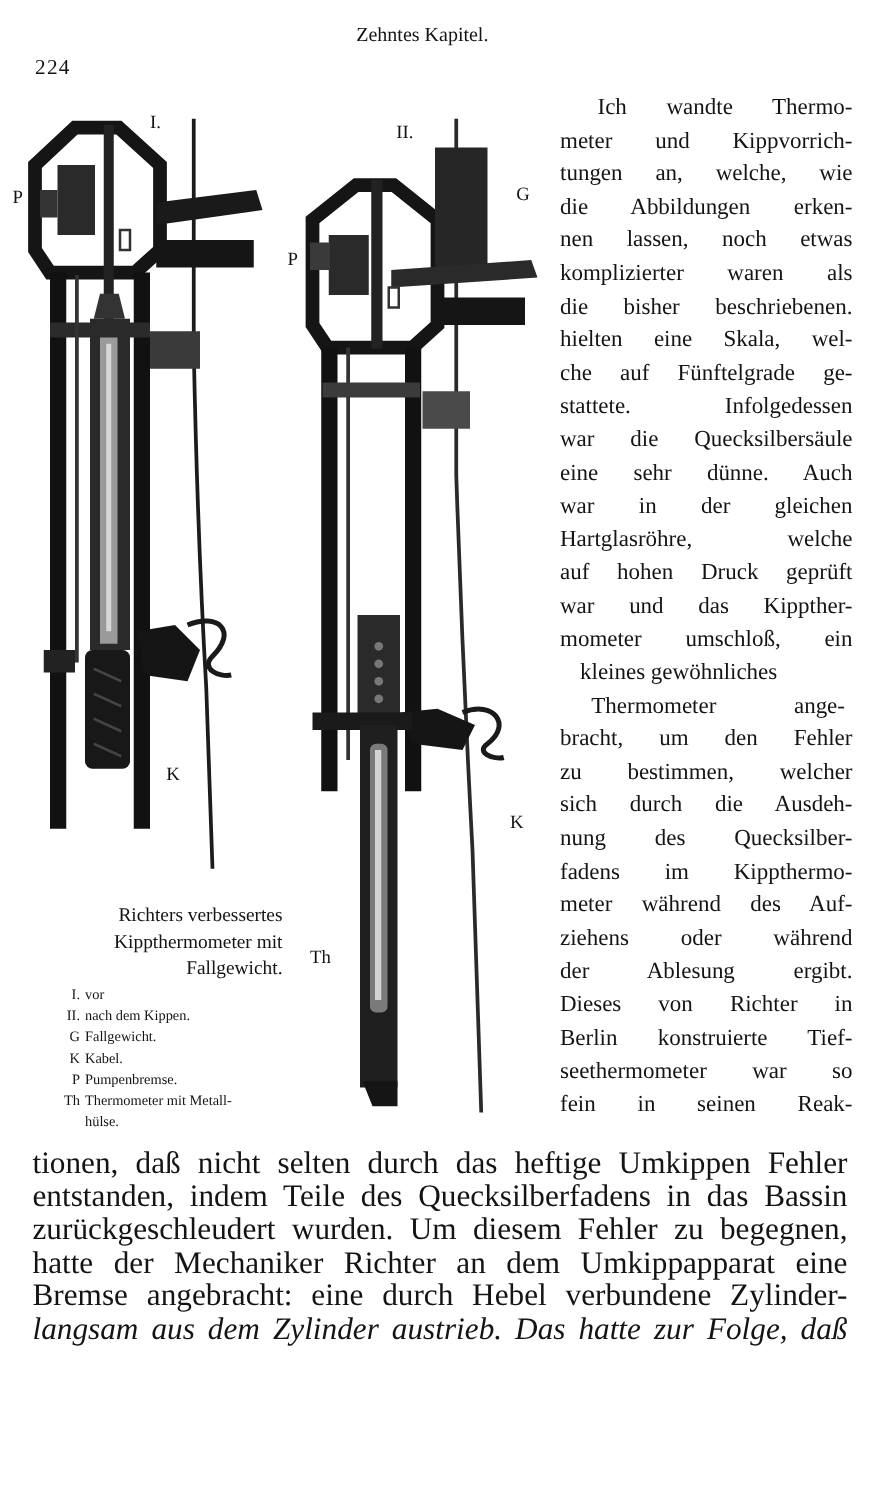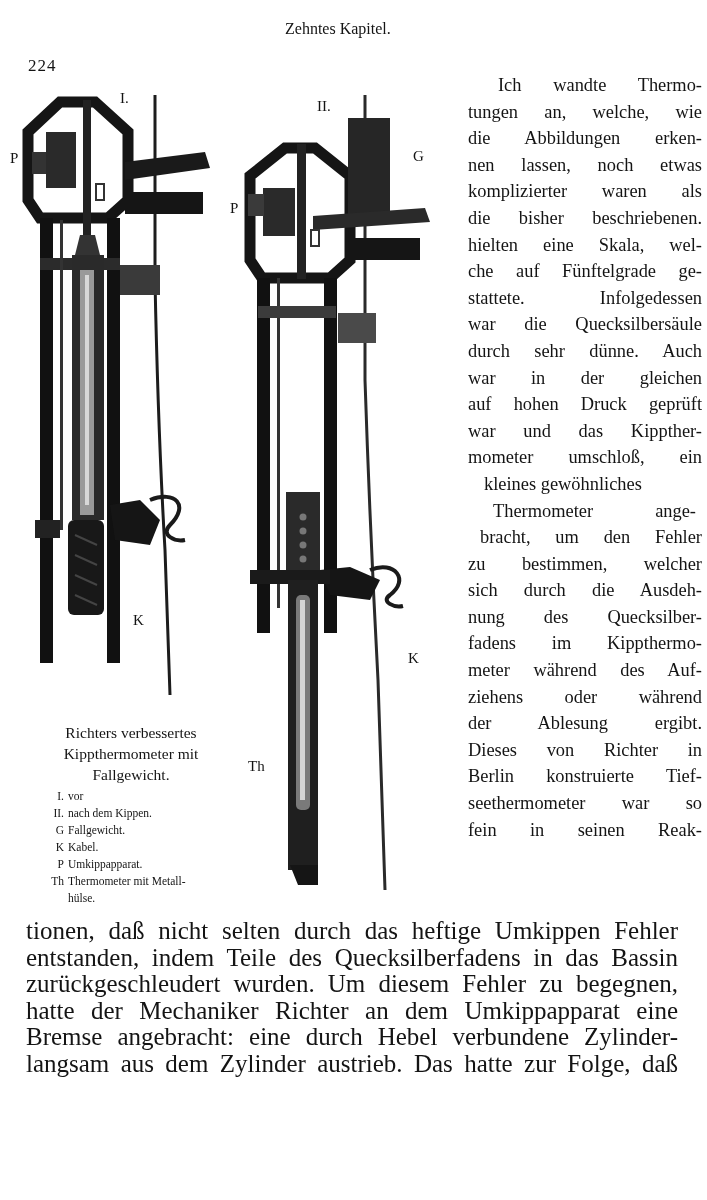--- a/index.html
+++ b/index.html
@@ -1,29 +1,29 @@
 <!DOCTYPE html>
 <html><head>
   <meta charset="utf-8">
   <style>
     html, body { margin: 0; padding: 0; background: #ffffff; }
     body { width: 707px; height: 1200px; position: relative; overflow: hidden; color: #141414;
            font-family: "Liberation Serif", "DejaVu Serif", serif; }
-    .page-number { position: absolute; left: 28px; top: 44px; font-size: 17px; letter-spacing: 1px; margin-top: 12px; }
+    .page-number { position: absolute; left: 28px; top: 44px; font-size: 17px; letter-spacing: 1px; }
     .running-head { position: absolute; left: 285px; top: 20px; font-size: 16px; }
-    .col-text { position: absolute; left: 468px; top: 72px; width: 234px; font-size: 18.4px; line-height: 26.6px; text-align: justify; }
+    .col-text { position: absolute; left: 448px; top: 72px; width: 234px; font-size: 18.4px; line-height: 26.6px; text-align: justify; }
     .col-text .line { display: block; white-space: nowrap; text-align: justify; text-align-last: justify; height: 26.6px; }
     .col-text .line.indent { padding-left: 30px; }
     .col-text .line.narrow { padding-left: 16px; padding-right: 14px; text-align-last: left; }
     .col-text .line.narrow2 { padding-left: 25px; padding-right: 6px; }
     .full-text { position: absolute; left: 26px; top: 918px; width: 652px; font-size: 25px; line-height: 26.6px; }
     .full-text .line { display: block; white-space: nowrap; text-align: justify; text-align-last: justify; height: 26.6px; }
-    .full-text .line.last { text-align-last: justify; }
+    .full-text .line.last { text-align-last: justify; font-style: italic; }
     .caption { position: absolute; left: 36px; top: 722px; width: 190px; }
-    .caption-title { font-size: 15.5px; line-height: 21px; text-align: center; }
+    .caption-title { font-size: 15.5px; line-height: 21px; text-align: right; }
     .legend { margin-top: 3px; font-size: 11.5px; line-height: 17px; }
     .legend .row { display: flex; white-space: nowrap; }
     .legend .key { width: 28px; text-align: right; padding-right: 4px; flex: none; }
     .legend .cont { padding-left: 32px; }
     .label { position: absolute; font-size: 15px; }
     .figure { position: absolute; }
     .fig-svg { position: absolute; left: 0; top: 0; }
   </style>
 </head>
 <body>
@@ -143,51 +143,53 @@
       <div class="row">
           <span class="key">G</span>
           <span>Fallgewicht.</span>
         </div>
       <div class="row">
           <span class="key">K</span>
           <span>Kabel.</span>
         </div>
       <div class="row">
           <span class="key">P</span>
-          <span>Umkippapparat.</span>
+          <span>Pumpenbremse.</span>
         </div>
       <div class="row">
           <span class="key">Th</span>
           <span>Thermometer mit Metall-</span>
         </div>
       <div class="row cont">
           <span>hülse.</span>
         </div>
     </div>
   </div>
 
   <div class="col-text">
     <span class="line indent">Ich wandte Thermo-</span>
+    <span class="line">meter und Kippvorrich-</span>
     <span class="line">tungen an, welche, wie</span>
     <span class="line">die Abbildungen erken-</span>
     <span class="line">nen lassen, noch etwas</span>
     <span class="line">komplizierter waren als</span>
     <span class="line">die bisher beschriebenen.</span>
     <span class="line">hielten eine Skala, wel-</span>
     <span class="line">che auf Fünftelgrade ge-</span>
     <span class="line">stattete. Infolgedessen</span>
     <span class="line">war die Quecksilbersäule</span>
-    <span class="line">durch sehr dünne. Auch</span>
+    <span class="line">eine sehr dünne. Auch</span>
     <span class="line">war in der gleichen</span>
+    <span class="line">Hartglasröhre, welche</span>
     <span class="line">auf hohen Druck geprüft</span>
     <span class="line">war und das Kippther-</span>
     <span class="line">mometer umschloß, ein</span>
     <span class="line narrow">kleines gewöhnliches</span>
     <span class="line narrow2">Thermometer ange-</span>
-    <span class="line" style="padding-left:-8px;margin-left:12px;">bracht, um den Fehler</span>
+    <span class="line" style="padding-left:-8px;">bracht, um den Fehler</span>
     <span class="line">zu bestimmen, welcher</span>
     <span class="line">sich durch die Ausdeh-</span>
     <span class="line">nung des Quecksilber-</span>
     <span class="line">fadens im Kippthermo-</span>
     <span class="line">meter während des Auf-</span>
     <span class="line">ziehens oder während</span>
     <span class="line">der Ablesung ergibt.</span>
     <span class="line">Dieses von Richter in</span>
     <span class="line">Berlin konstruierte Tief-</span>
     <span class="line">seethermometer war so</span>

